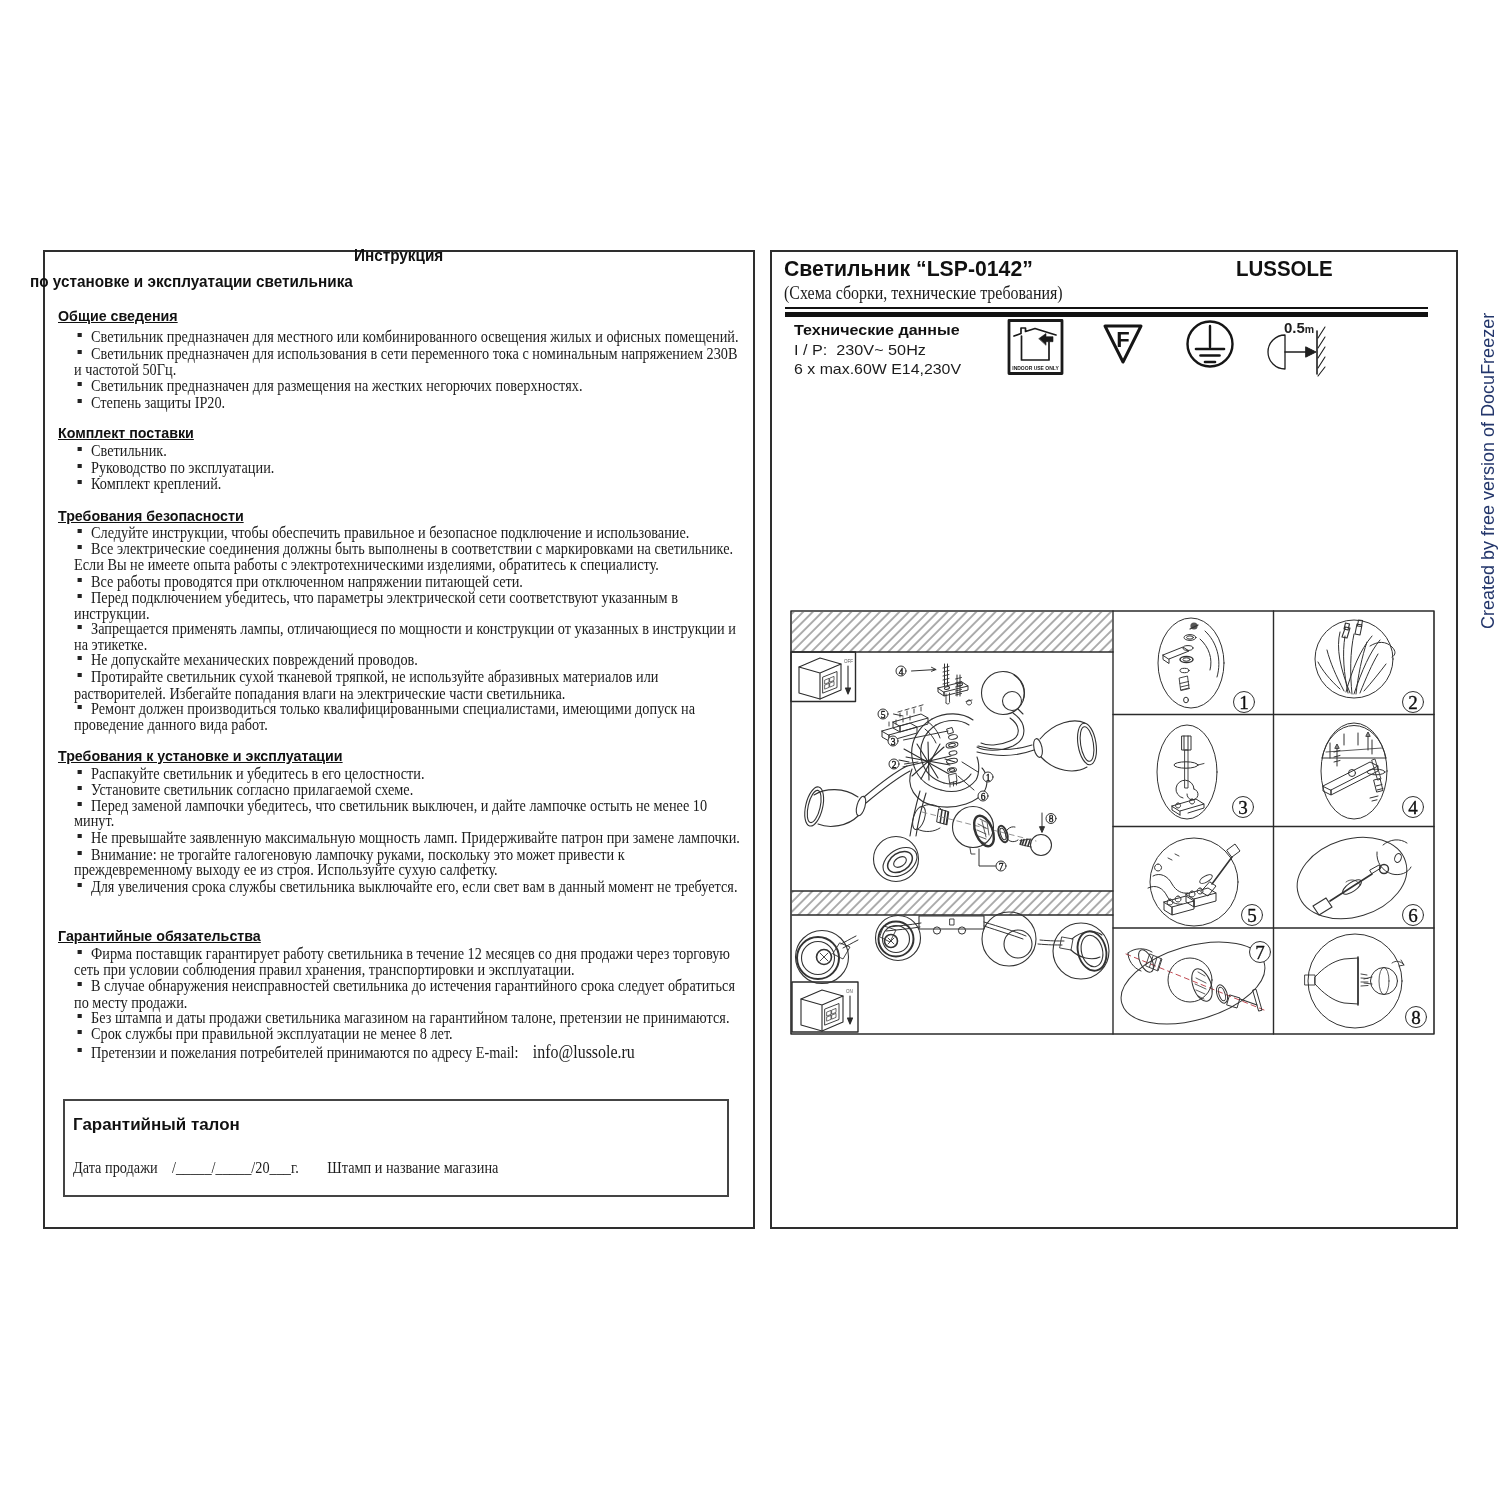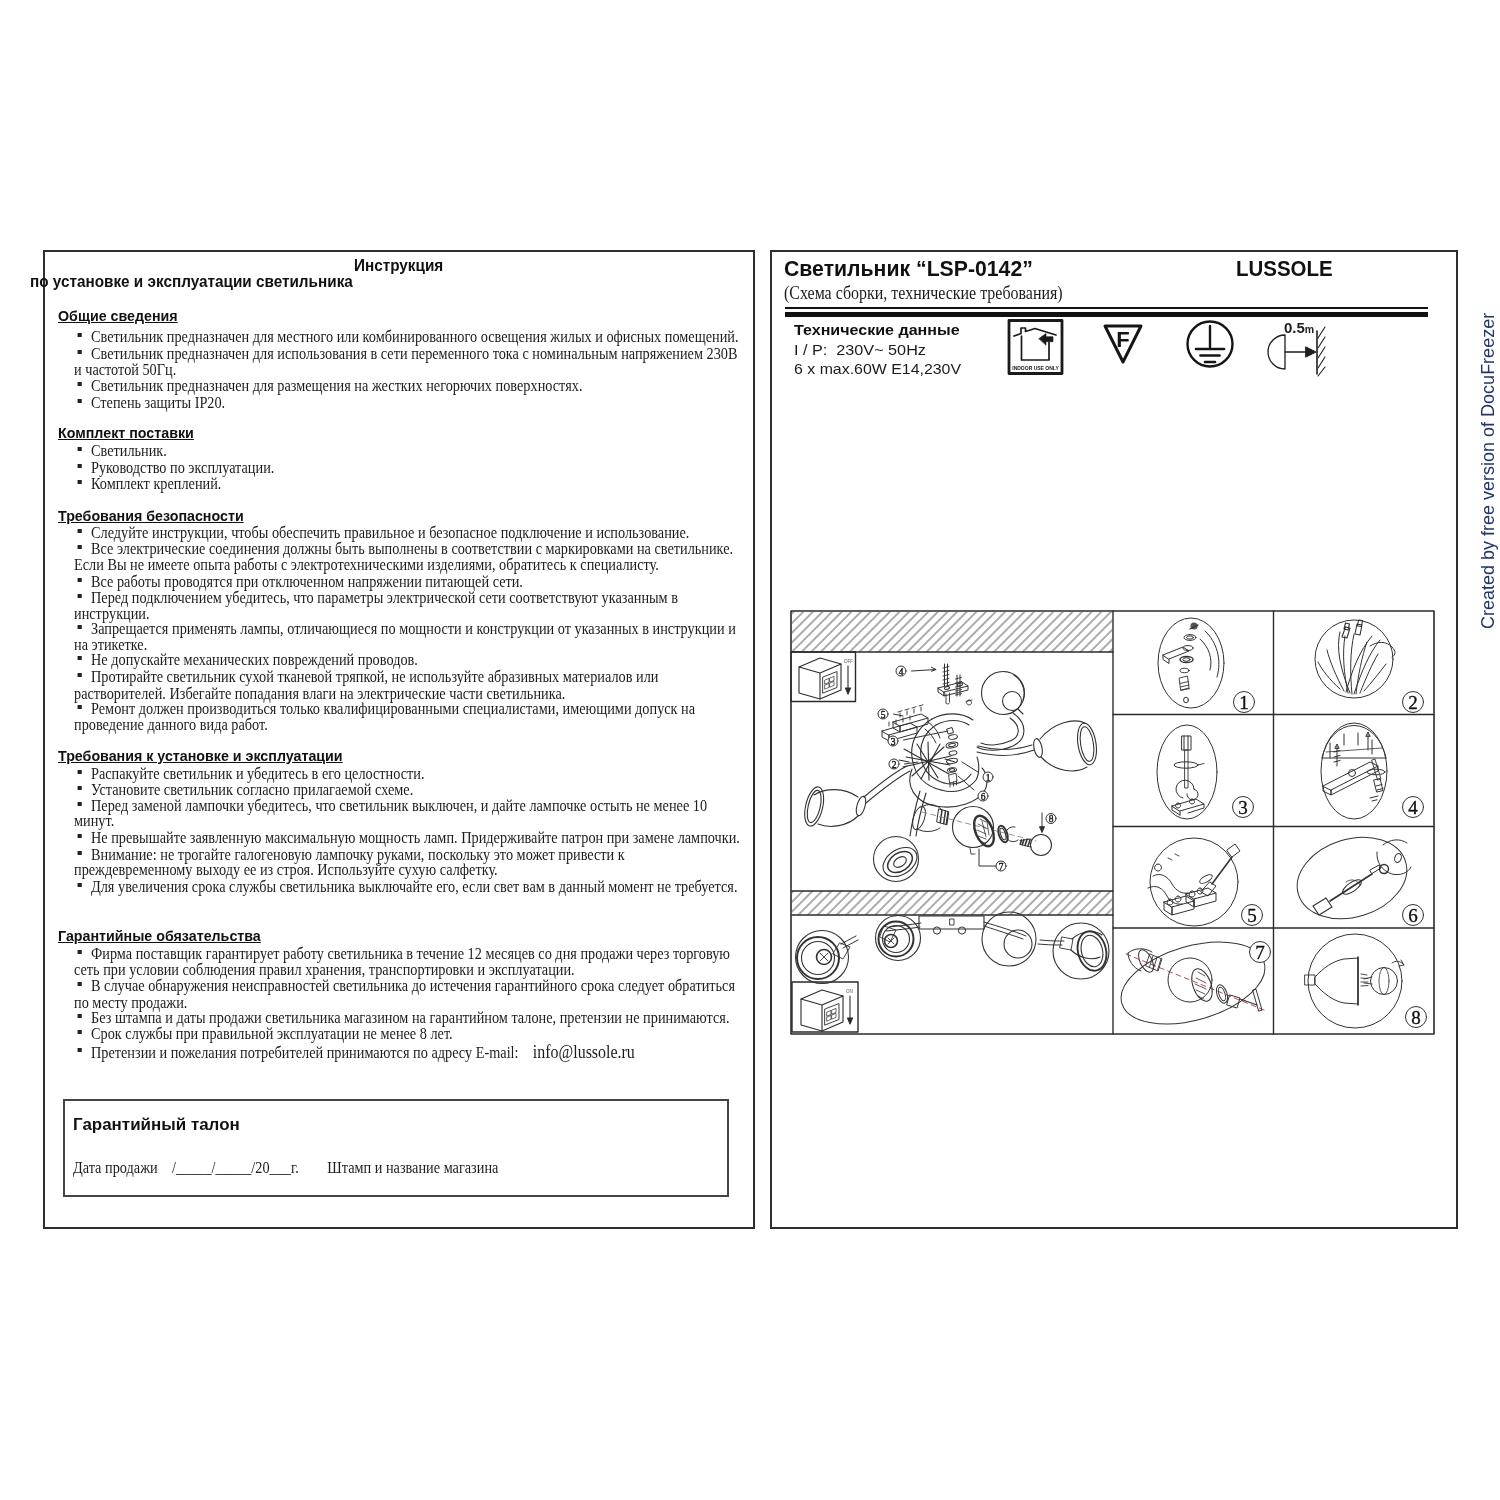--- a/index.html
+++ b/index.html
@@ -8,21 +8,21 @@
 .hd{position:absolute;white-space:nowrap;font-family:"Liberation Sans",sans-serif;font-weight:bold;font-size:15px;line-height:15px;color:#111;text-decoration:underline;transform-origin:0 50%;}
 .ttl{position:absolute;white-space:nowrap;font-family:"Liberation Sans",sans-serif;font-weight:bold;font-size:17px;line-height:17px;color:#111;transform-origin:0 50%;}
 .bl::before{content:"";position:absolute;left:-16px;top:4.5px;width:4.5px;height:4.5px;background:#222;}
 svg{position:absolute;left:0;top:0;}
 </style>
 </head>
 <body>
 
 <div style="position:absolute;left:43px;top:250px;width:712px;height:979px;border:2px solid #2e2e2e;"></div>
 
-<div class="ttl" id="t1" style="left:0;top:257px;width:797px;text-align:center;"><span style="display:inline-block;transform:scaleX(0.9);">Инструкция</span></div>
+<div class="ttl" id="t1" style="left:0;top:247px;width:797px;text-align:center;"><span style="display:inline-block;transform:scaleX(0.9);">Инструкция</span></div>
 <div class="ttl" id="t2" style="left:12px;top:273px;width:797px;text-align:left;"><span style="display:inline-block;transform:scaleX(0.9);">по установке и эксплуатации светильника</span></div>
 
 <div class="hd" id="h1" style="left:58px;top:308px;transform:scaleX(0.95);">Общие сведения</div>
 
 <div class="ln bl" style="left:91px;top:328px;">Светильник предназначен для местного или комбинированного освещения жилых и офисных помещений.</div>
 <div class="ln bl" style="left:91px;top:345px;">Светильник предназначен для использования в сети переменного тока с номинальным напряжением 230В</div>
 <div class="ln" style="left:74px;top:361px;">и частотой 50Гц.</div>
 <div class="ln bl" style="left:91px;top:377px;">Светильник предназначен для размещения на жестких негорючих поверхностях.</div>
 <div class="ln bl" style="left:91px;top:394px;">Степень защиты IP20.</div>
 

